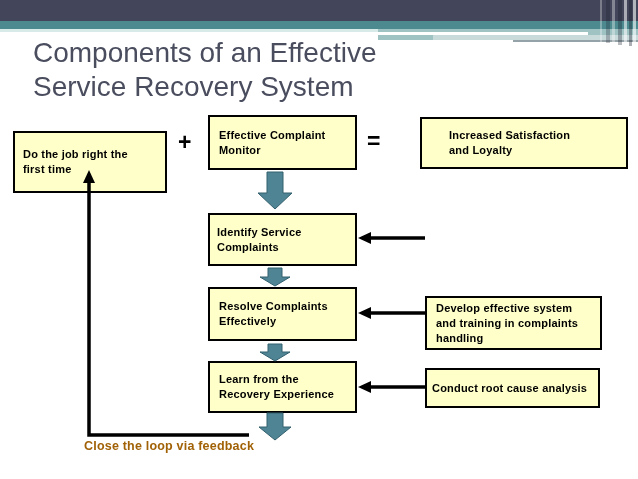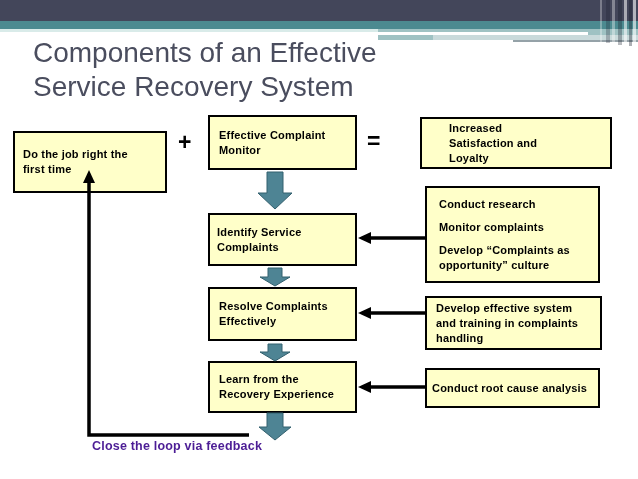--- a/index.html
+++ b/index.html
@@ -26,38 +26,38 @@
   
   .title{position:absolute;left:33px;top:36px;width:470px;color:#4a4d5e;
          font-size:28px;line-height:34px;font-weight:400;letter-spacing:0px;}
 
   
   .ybox{position:absolute;background:#ffffc9;border:2px solid #000;box-sizing:border-box;
         display:flex;flex-direction:column;justify-content:center;
         font-size:11px;font-weight:700;color:#000;line-height:15px;letter-spacing:.2px;}
   .b-do       {left:13px; top:115px;width:154px;height:62px;padding:4px 20px 4px 8px;margin-top:16px;}
   .b-effective{left:208px;top:115px;width:149px;height:55px;padding:4px 14px 4px 9px;}
-  .b-increased{left:420px;top:117px;width:192px;height:52px;padding:4px 44px 4px 27px;}
+  .b-increased{left:420px;top:117px;width:208px;height:52px;padding:4px 44px 4px 27px;}
   .b-identify {left:208px;top:213px;width:149px;height:53px;padding:4px 14px 4px 7px;}
   .b-resolve  {left:208px;top:287px;width:149px;height:54px;padding:4px 14px 4px 9px;}
   .b-learn    {left:208px;top:361px;width:149px;height:52px;padding:4px 10px 4px 9px;}
   .b-research {left:425px;top:186px;width:175px;height:97px;padding:6px 8px 6px 12px;}
   .b-research p{margin:0 0 8px 0;}
   .b-research p:last-child{margin:0;}
   .b-develop  {left:425px;top:296px;width:177px;height:54px;padding:4px 8px 4px 9px;}
   .b-root     {left:425px;top:368px;width:175px;height:40px;padding:4px 2px 4px 5px;white-space:nowrap;}
 
   
   .op{position:absolute;font-size:23px;font-weight:700;color:#000;}
   .op-plus {left:178px;top:129px;}
   .op-equal{left:367px;top:128px;}
 
   
-  .loop-label{position:absolute;left:92px;top:439px;font-size:12.5px;font-weight:700;
-              color:#4c1d95;letter-spacing:.2px;}
+  .loop-label{position:absolute;left:84px;top:439px;font-size:12.5px;font-weight:700;
+              color:#a16207;letter-spacing:.2px;}
 
   
   .overlay{position:absolute;left:0;top:0;width:638px;height:479px;pointer-events:none;}
 </style>
 </head>
 <body>
 
 <div class="slide">
 
   <div class="bar-dark"></div>
@@ -95,25 +95,20 @@
   <div class="ybox b-identify">
     <span>Identify Service Complaints</span>
   </div>
   <div class="ybox b-resolve">
     <span>Resolve Complaints Effectively</span>
   </div>
   <div class="ybox b-learn">
     <span>Learn from the Recovery Experience</span>
   </div>
 
-  <div class="ybox b-research">
-    <p>Conduct research</p>
-    <p>Monitor complaints</p>
-    <p>Develop “Complaints as opportunity” culture</p>
-  </div>
   <div class="ybox b-develop">
     <span>Develop effective system and training in complaints handling</span>
   </div>
   <div class="ybox b-root">
     <span>Conduct root cause analysis</span>
   </div>
 
   <div class="loop-label">Close the loop via feedback</div>
 
   <svg class="overlay" viewBox="0 0 638 479">

